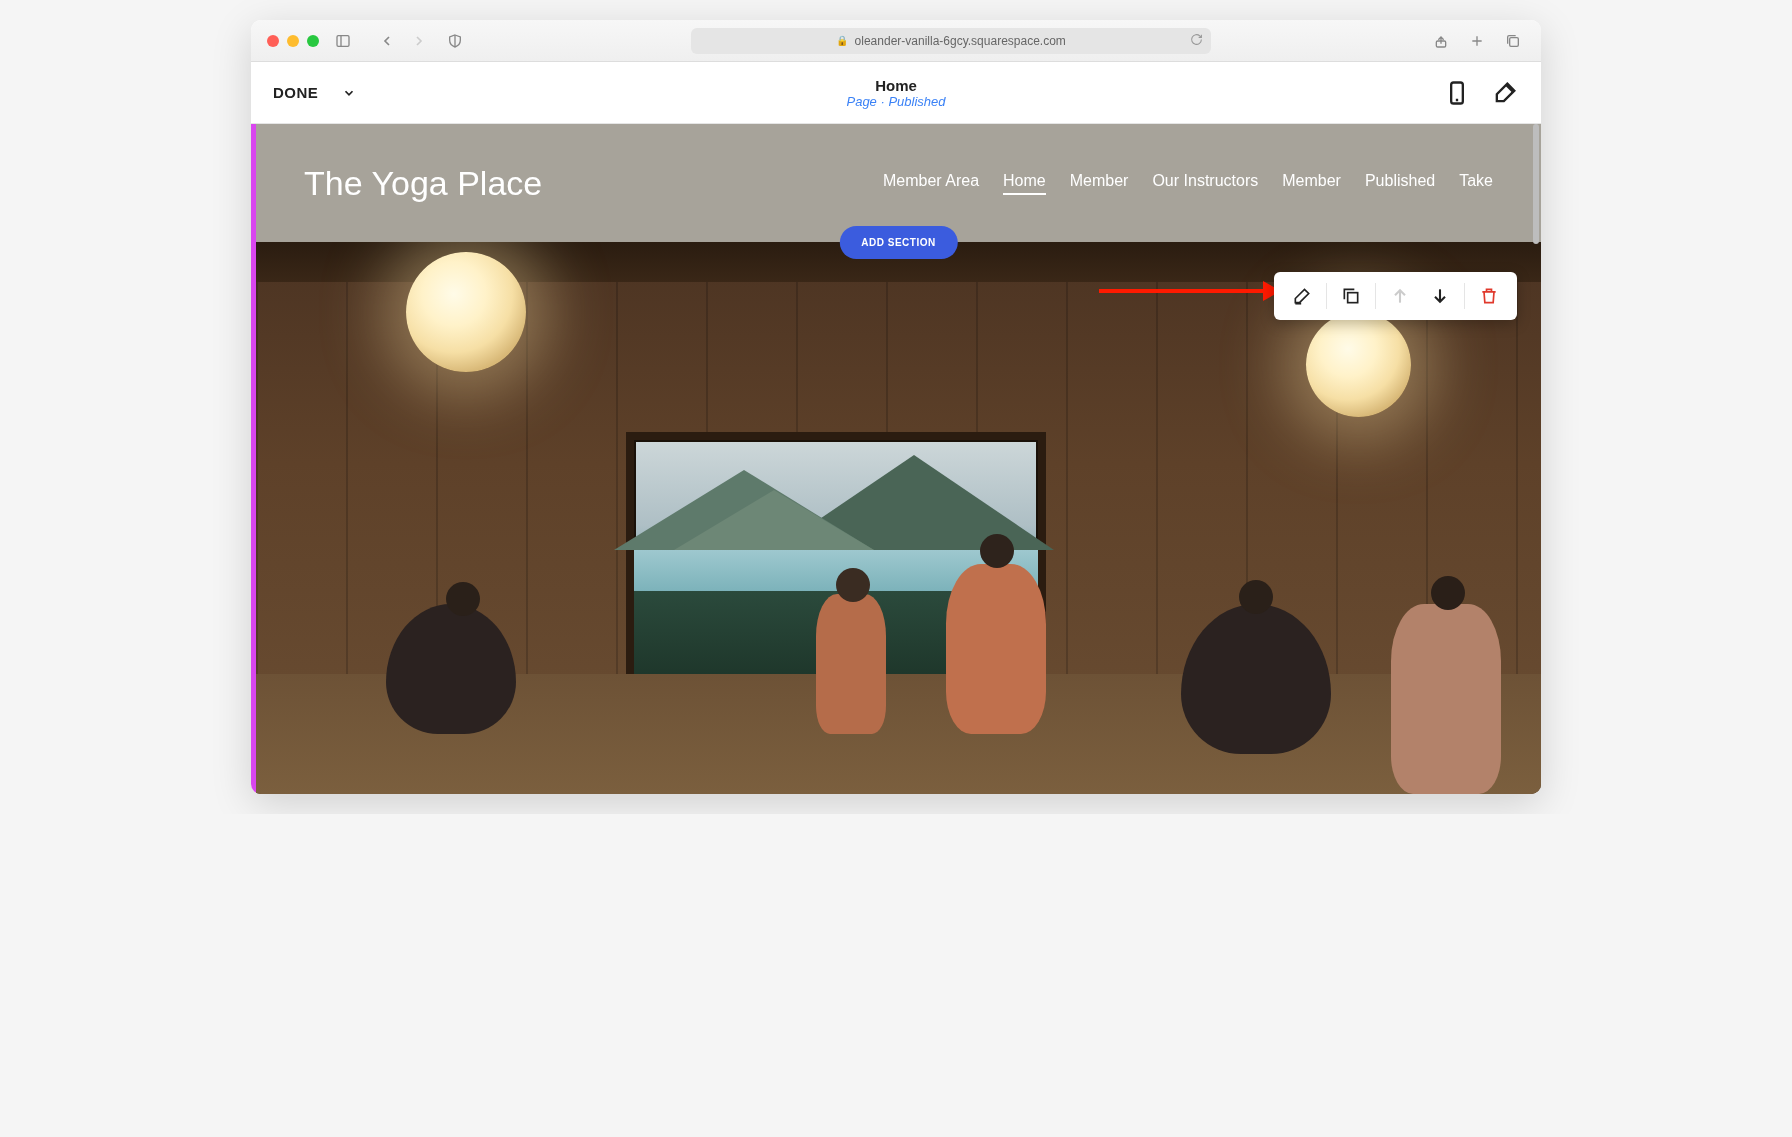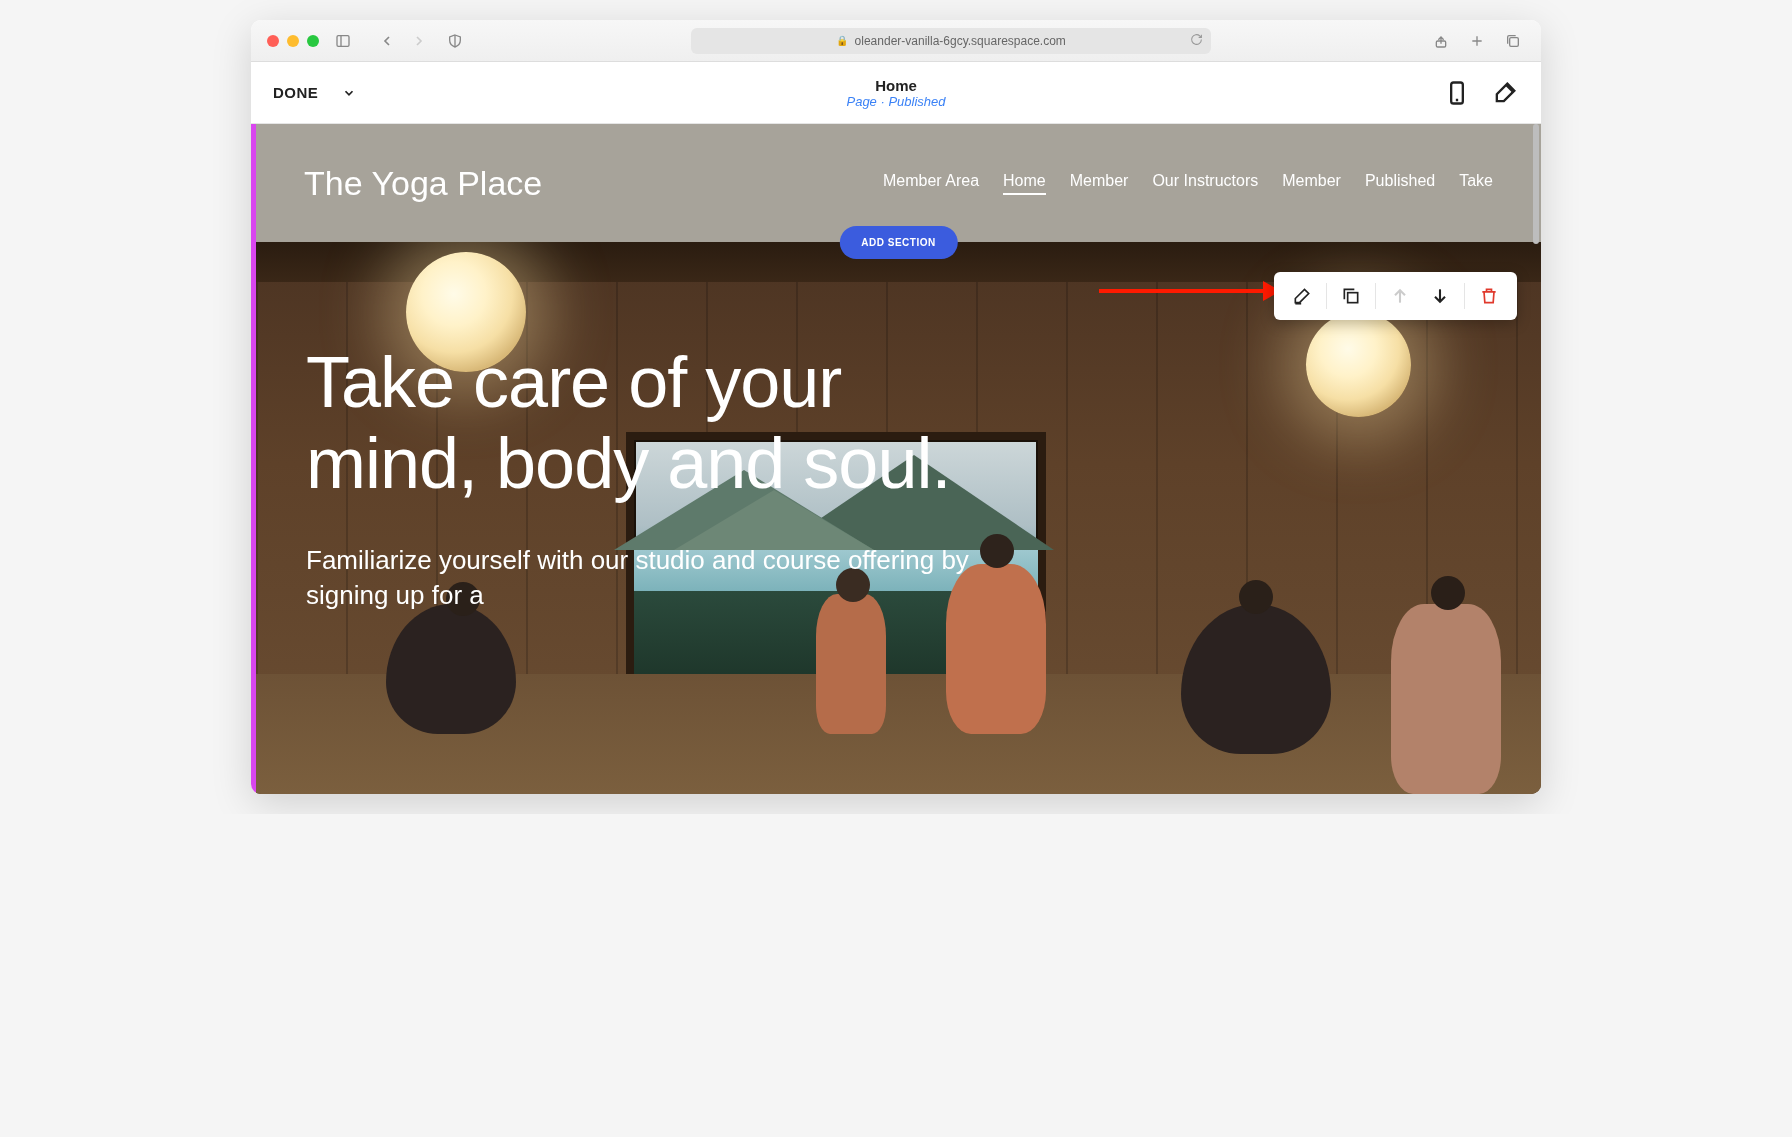--- a/index.html
+++ b/index.html
@@ -435,24 +435,20 @@
         <div class="person p3">
             <div class="p-head"></div>
           </div>
         <div class="person p4">
             <div class="p-head"></div>
           </div>
         <div class="person p5">
             <div class="p-head"></div>
           </div>
       </div>
-      <div class="hero-text">
-        <h1>Take care of your mind, body and soul.</h1>
-        <p>Familiarize yourself with our studio and course offering by signing up for a</p>
-      </div>
     </div>
 
     <div class="annotation-arrow"></div>
 
     <div class="section-toolbox">
       <div class="tool-btn">
         <svg viewBox="0 0 24 24" fill="none" stroke="currentColor" stroke-width="2">
             <path d="M4 20h5L20 9l-5-5L4 15v5z"></path>
             <line x1="4" y1="21" x2="11" y2="21" stroke-width="2.5"></line>
           </svg>

